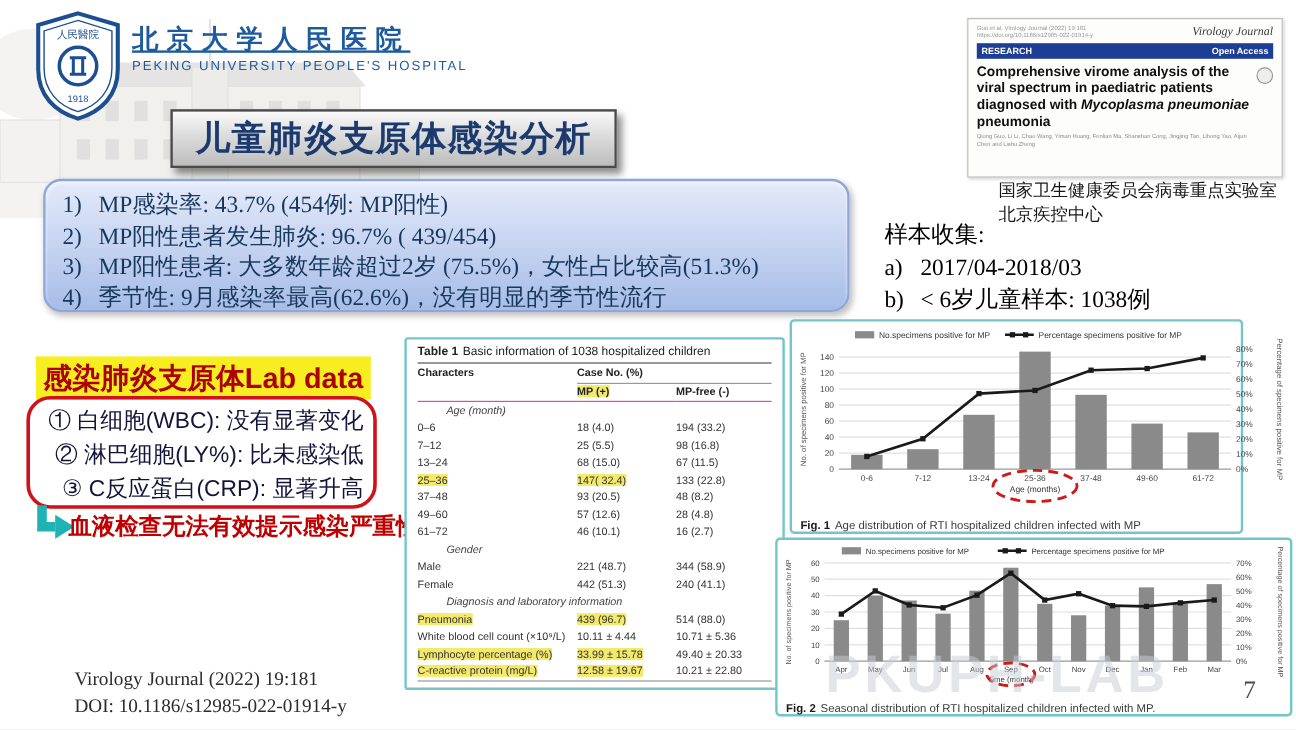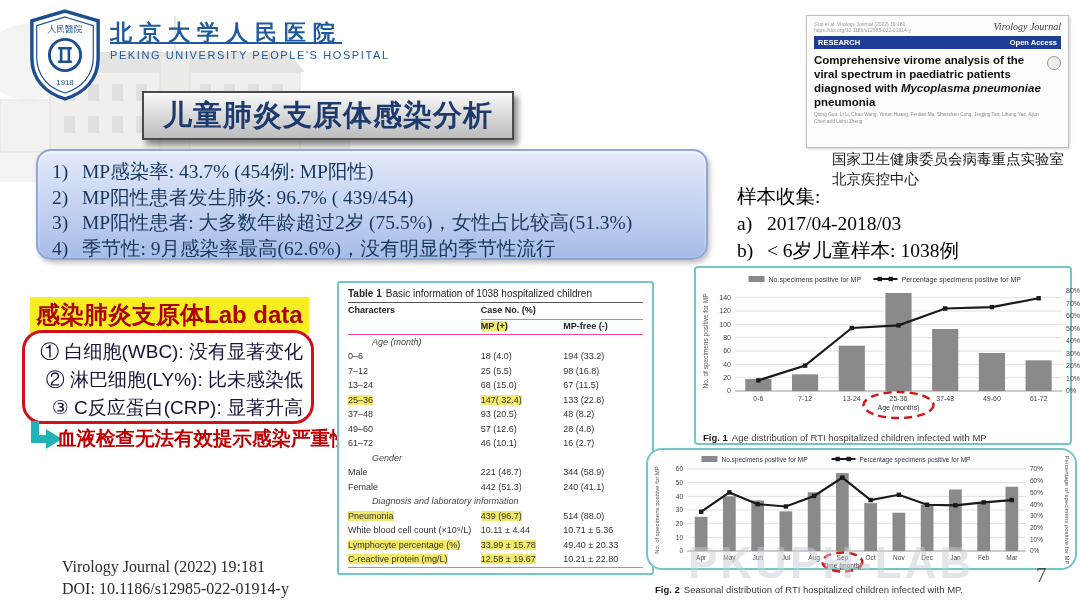--- a/index.html
+++ b/index.html
@@ -69,22 +69,22 @@
   .thdr{font-weight:bold;color:#222;}
   .case-span{grid-column:2 / 4;border-bottom:1px solid #999;padding:2px 0;}
   .subhdr-row{border-bottom:1px solid #ec4899;}
   .section{grid-column:1 / -1;font-style:italic;color:#444;padding:1.5px 0;line-height:11.5px;margin-left:24px;}
   .hl{background:#f3e96b;}
   .tbl-bottom{border-top:1px solid #999;height:2px;}
 
   
   .figbox{background:#fff;border:2px solid #72c6ca;border-radius:4px;padding:3px 3px 1px 3px;
       box-sizing:border-box;z-index:2;}
-  .fig1{left:658px;top:266px;width:378px;height:179px;margin-left:36px;}
-  .fig2{left:646px;top:448px;width:431px;height:122px;border-radius:16px;}
+  .fig1{left:658px;top:266px;width:378px;height:179px;}
+  .fig2{left:646px;top:448px;width:431px;height:149px;}
   .figcap{font-size:9.5px;color:#3c3c3c;padding:1px 4px;}
   .figcap b{color:#1a1a1a;margin-right:4px;}
 
   
   .footer{left:62px;top:556px;font-size:16px;color:#2b2b2b;line-height:22px;
       font-family:"Liberation Serif",serif;z-index:3;}
   .watermark{left:688px;top:538px;font-size:44px;font-weight:bold;color:#c7ccd4;opacity:.5;
       letter-spacing:3px;z-index:8;}
   .pagenum{left:1036px;top:563px;font-size:21px;color:#4c4c4c;z-index:9;
       font-family:"Liberation Serif",serif;}

